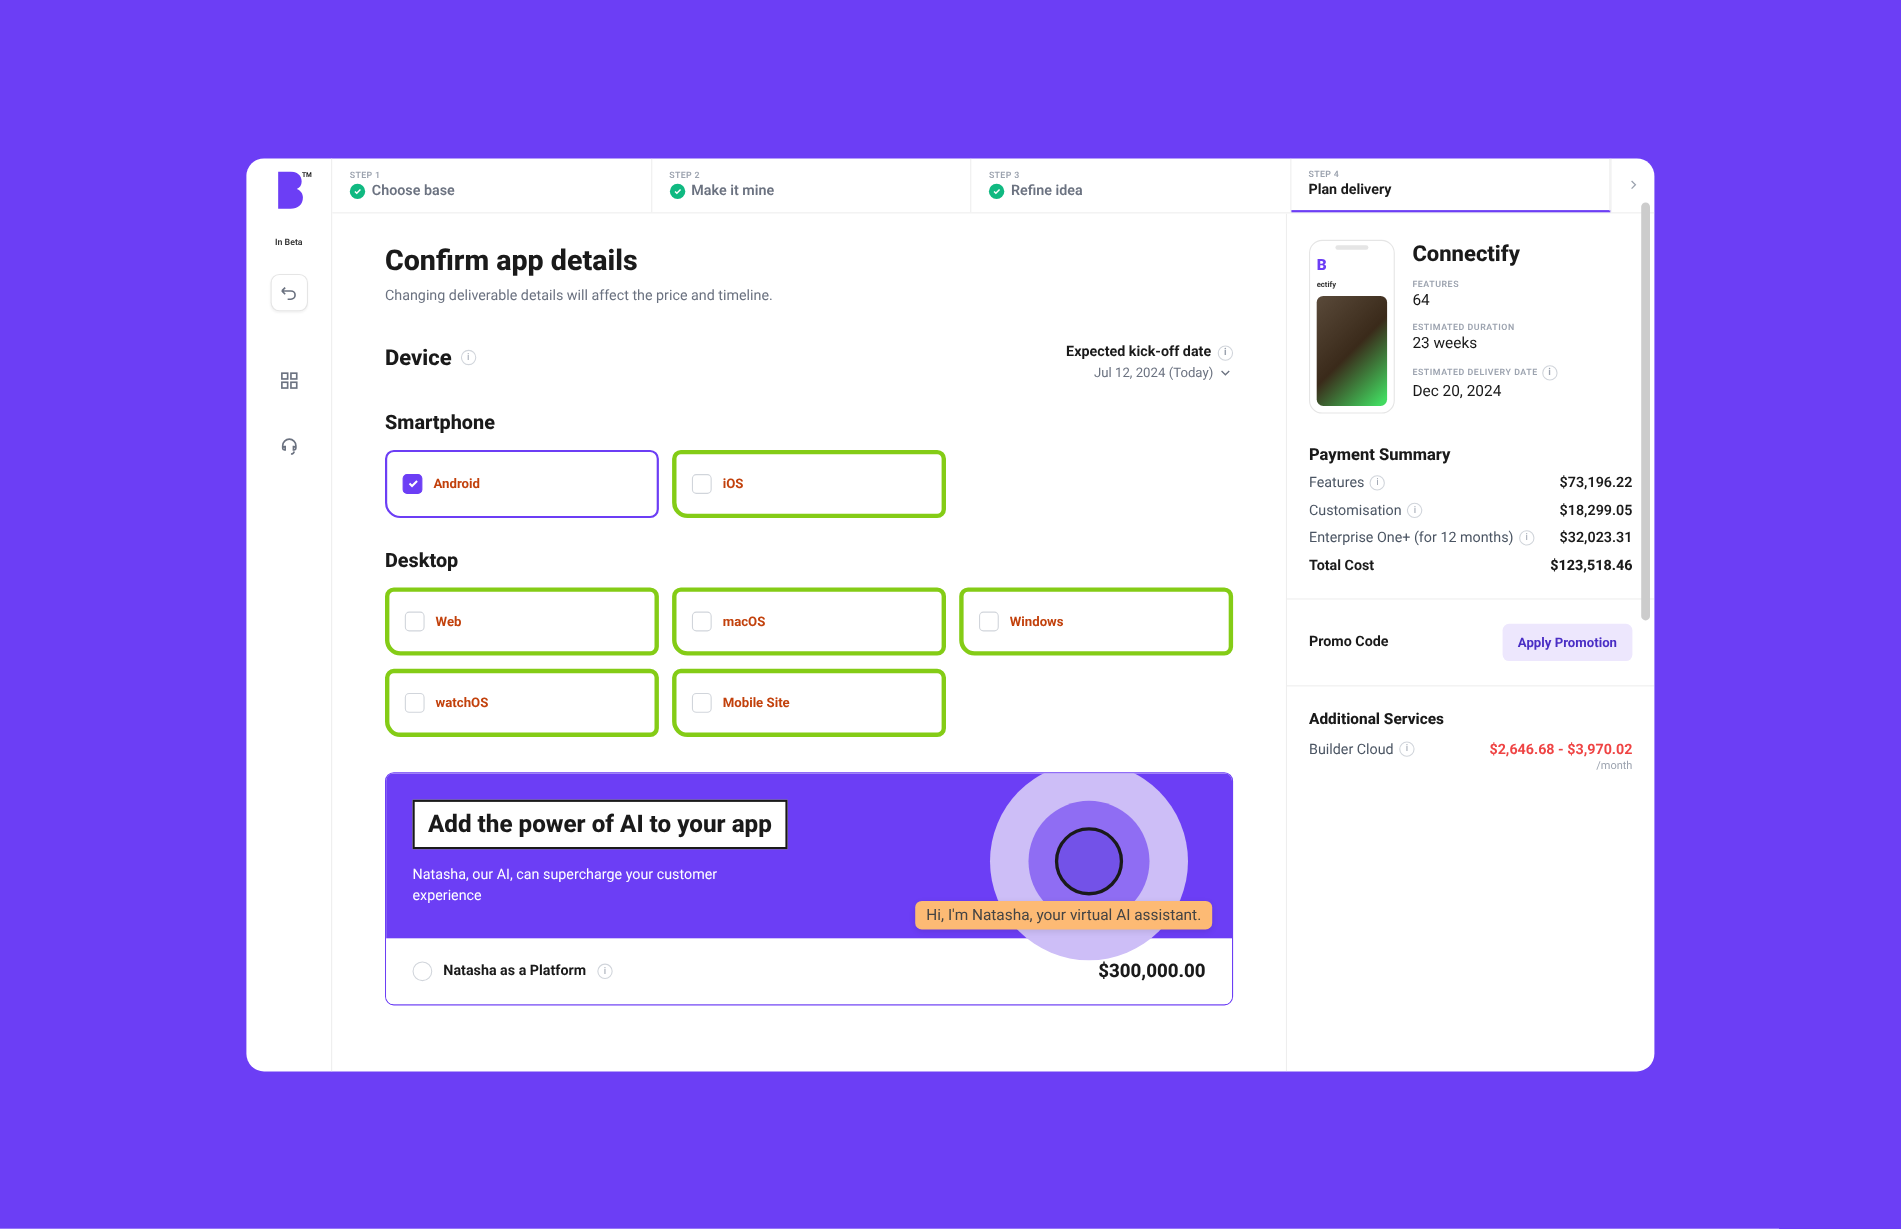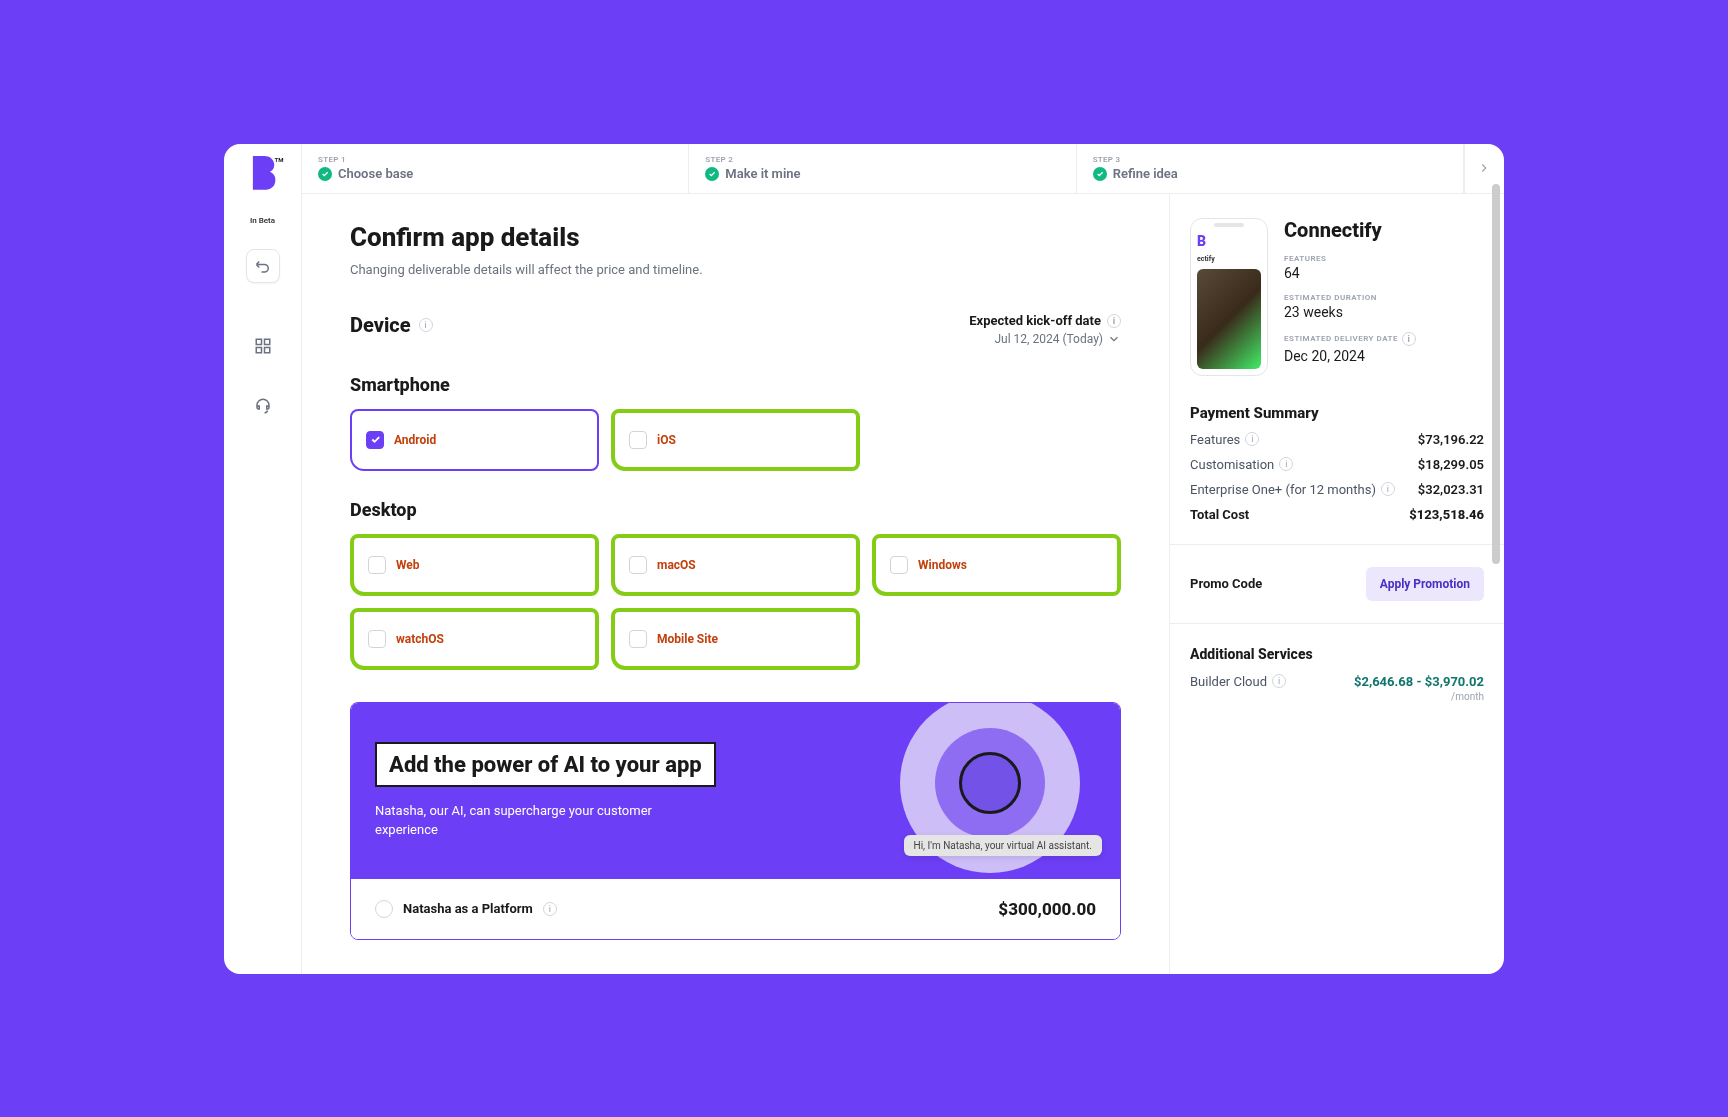--- a/index.html
+++ b/index.html
@@ -43,28 +43,28 @@
 h3{font-size:18px;font-weight:800;color:#1a1a1a;margin-top:28px}
 .device-grid{display:grid;grid-template-columns:repeat(3,1fr);gap:12px;margin-top:14px}
 .device-card{border:4px solid #84cc16;border-radius:8px;border-bottom-left-radius:14px;padding:18px 14px;display:flex;align-items:center;gap:10px;cursor:pointer;background:#fff}
 .device-card.selected{border:2px solid #6C3EF5}
 .checkbox{width:18px;height:18px;border:1.5px solid #d1d5db;border-radius:4px;display:flex;align-items:center;justify-content:center;flex-shrink:0}
 .checkbox.checked{background:#6C3EF5;border-color:#6C3EF5}
 .checkbox.checked svg{width:11px;height:11px;color:#fff}
 .device-name{font-size:12px;font-weight:700;color:#c2410c}
 
 .ai-banner{margin-top:32px;border:1px solid #6C3EF5;border-radius:8px;overflow:hidden}
-.ai-top{background:#6C3EF5;padding:39px 24px;position:relative;min-height:150px}
+.ai-top{background:#6C3EF5;padding:24px 24px;position:relative;min-height:150px}
 .ai-title{background:#fff;border:2px solid #1a1a1a;display:inline-block;padding:8px 12px;font-size:22px;font-weight:800;color:#1a1a1a}
 .ai-sub{color:#fff;font-size:13px;margin-top:14px;max-width:300px;line-height:1.5}
 .ai-orbs{position:absolute;right:30px;top:-20px;width:200px;height:200px}
 .orb1{position:absolute;width:180px;height:180px;border-radius:50%;background:#cdbef7;left:10px;top:10px}
 .orb2{position:absolute;width:110px;height:110px;border-radius:50%;background:#8f6df3;left:45px;top:45px}
 .orb3{position:absolute;width:62px;height:62px;border-radius:50%;background:#7352e8;border:3px solid #1a1a1a;left:69px;top:69px}
-.ai-speech{position:absolute;right:18px;top:132px;background:#e5e5e5;border-radius:6px;padding:5px 10px;font-size:10px;color:#444;box-shadow:0 2px 6px rgba(0,0,0,0.1)}
+.ai-speech{position:absolute;right:18px;top:116px;background:#fdba74;border-radius:6px;padding:5px 10px;font-size:14px;color:#444;box-shadow:0 2px 6px rgba(0,0,0,0.1)}
 .ai-bottom{background:#fff;padding:20px 24px;display:flex;align-items:center;justify-content:space-between}
 .ai-pick{display:flex;align-items:center;gap:10px}
 .radio{width:18px;height:18px;border:1.5px solid #d1d5db;border-radius:50%}
 .ai-pick-label{font-size:13px;font-weight:700;color:#1a1a1a}
 .ai-price{font-size:17px;font-weight:800;color:#1a1a1a}
 
 .summary{width:335px;border-left:1px solid #eee;padding:24px 20px;overflow-y:auto}
 .sum-head{display:flex;gap:16px}
 .phone-preview{width:78px;height:158px;border-radius:12px;border:1px solid #e5e5e5;background:#fff;overflow:hidden;position:relative;flex-shrink:0}
 .phone-notch{position:absolute;top:4px;left:50%;transform:translateX(-50%);width:30px;height:4px;background:#e5e5e5;border-radius:2px}
@@ -83,21 +83,21 @@
 .sum-row.total .label{font-weight:700;color:#1a1a1a}
 .sum-row.total .val{font-weight:800}
 .divider{height:1px;background:#eee;margin:22px -20px}
 .promo-row{display:flex;justify-content:space-between;align-items:center}
 .promo-label{font-size:13px;font-weight:700;color:#1a1a1a}
 .promo-btn{background:#ede7fd;color:#4a2ec5;font-size:12px;font-weight:700;padding:10px 14px;border-radius:6px;border:none;cursor:pointer}
 .addl-label{font-size:14px;font-weight:800;color:#1a1a1a;margin-top:0}
 .addl-row{display:flex;justify-content:space-between;align-items:flex-start;margin-top:12px;font-size:13px}
 .addl-row .label{color:#4b5563;display:flex;align-items:center;gap:5px}
 .addl-val{text-align:right}
-.addl-price{font-weight:700;color:#0f766e}
+.addl-price{font-weight:700;color:#ef4444}
 .addl-unit{font-size:10px;color:#9ca3af;margin-top:2px}
 
 .icon-svg{width:14px;height:14px}
 </style>
 </head>
 <body>
 
 <div class="app">
   <div class="scrollbar"></div>
 
@@ -157,20 +157,26 @@
         <span class="step-num">STEP 3</span>
         <div class="step-row">
           <span class="step-check">
               <svg viewBox="0 0 24 24" fill="none" stroke="currentColor" stroke-width="4">
                 <path d="M5 12l5 5L20 7"></path>
               </svg>
             </span>
           <span class="step-label">Refine idea</span>
         </div>
       </div>
+      <div class="step active">
+        <span class="step-num">STEP 4</span>
+        <div class="step-row">
+          <span class="step-label">Plan delivery</span>
+        </div>
+      </div>
       <div class="stepper-chevron">
         <svg class="icon-svg" viewBox="0 0 24 24" fill="none" stroke="currentColor" stroke-width="2">
             <path d="M9 6l6 6-6 6"></path>
           </svg>
       </div>
     </div>
 
     <div class="body">
       <div class="content">
         <h1>Confirm app details</h1>

